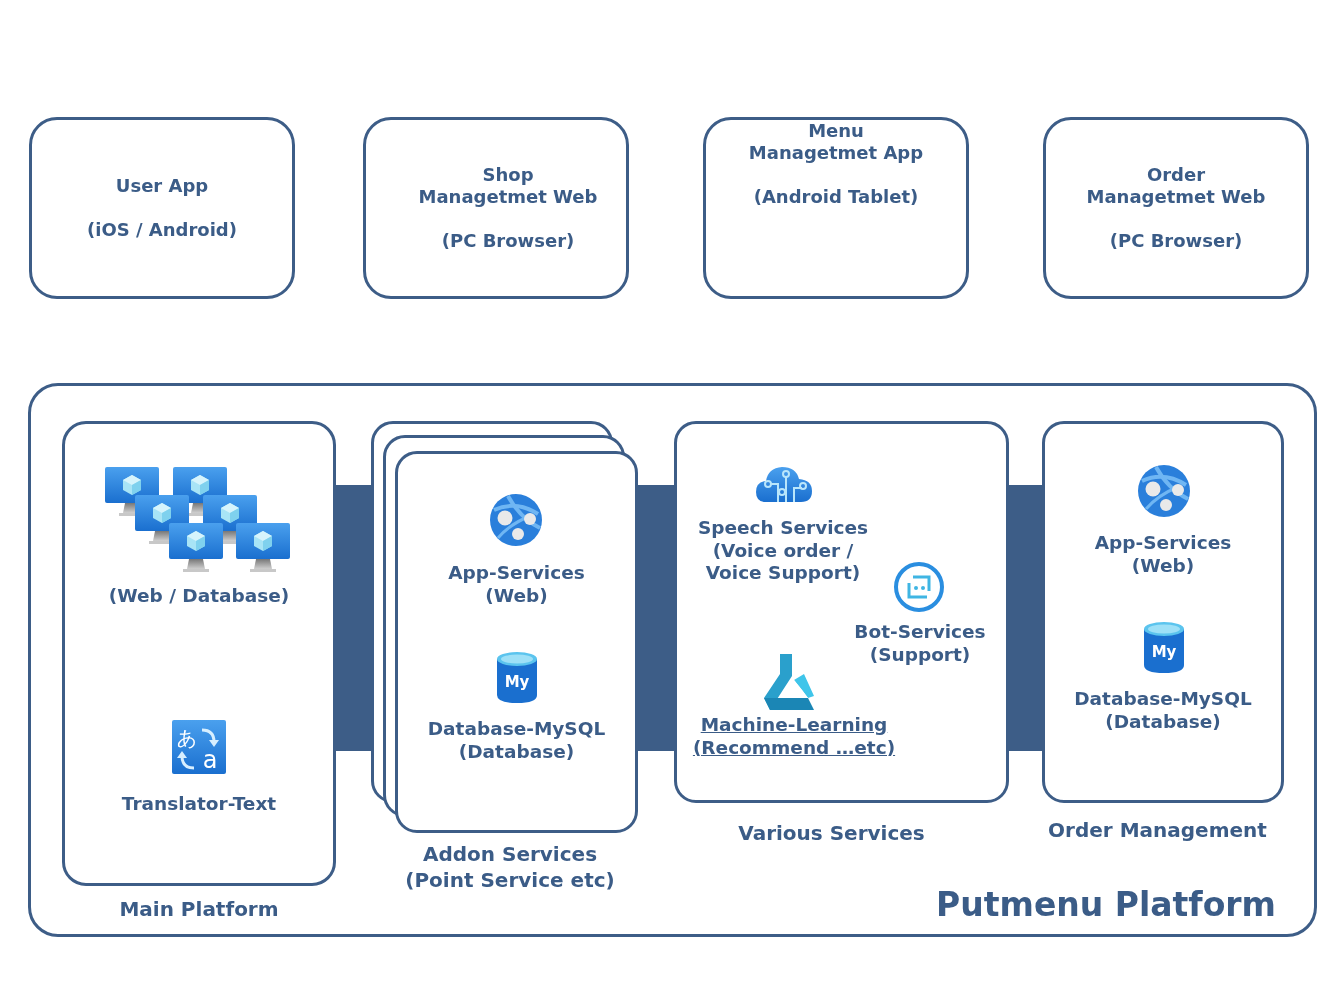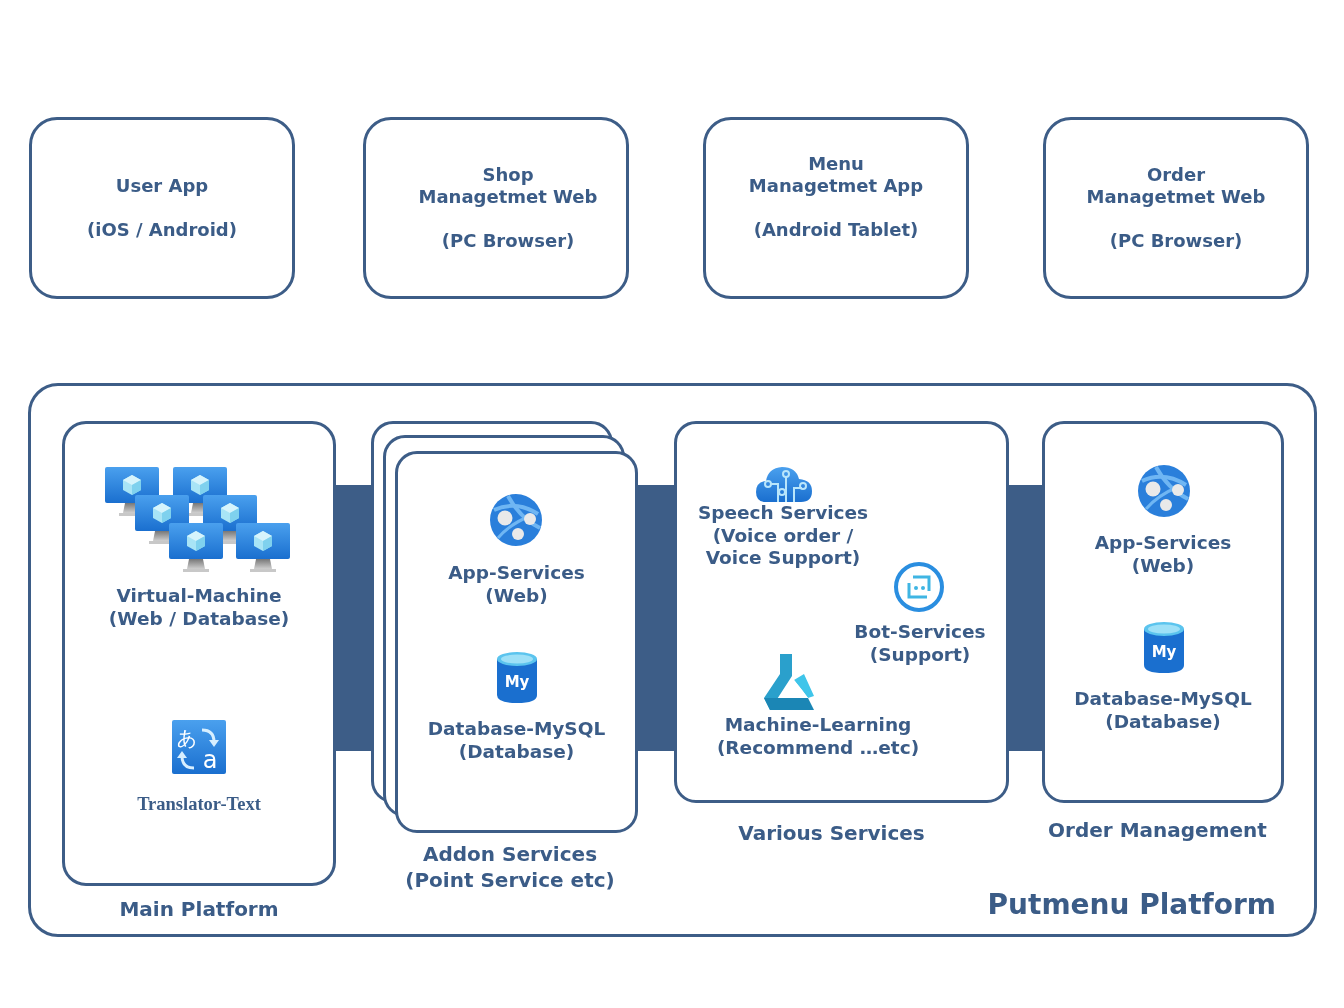--- a/index.html
+++ b/index.html
@@ -60,21 +60,21 @@
   <div>User App</div>
   <div class="gap"></div>
   <div>(iOS / Android)</div>
 </div>
 <div class="box client" style="left:363px;padding-left:24px;">
   <div>Shop</div>
   <div>Managetmet Web</div>
   <div class="gap"></div>
   <div>(PC Browser)</div>
 </div>
-<div class="box client" style="left:703px; justify-content:flex-start; padding-top:33px;">
+<div class="box client" style="left:703px; justify-content:flex-start; ">
   <div>Menu</div>
   <div>Managetmet App</div>
   <div class="gap"></div>
   <div>(Android Tablet)</div>
 </div>
 <div class="box client" style="left:1043px;">
   <div>Order</div>
   <div>Managetmet Web</div>
   <div class="gap"></div>
   <div>(PC Browser)</div>
@@ -89,33 +89,32 @@
 <div class="box" style="left:62px; top:421px; width:274px; height:465px; border-radius:24px;"></div>
 <svg class="ic" style="left:105px; top:467px;" width="190" height="110" viewBox="0 0 190 110">
   <use href="#monitor" x="0" y="0"></use>
   <use href="#monitor" x="68" y="0"></use>
   <use href="#monitor" x="30" y="28"></use>
   <use href="#monitor" x="98" y="28"></use>
   <use href="#monitor" x="64" y="56"></use>
   <use href="#monitor" x="131" y="56"></use>
 </svg>
 <div class="txt" style="left:62px; width:274px; top:585px;">
-  <div>Virtual-Machine</div>
   <div>(Web / Database)</div>
 </div>
 <svg class="ic" style="left:172px; top:720px;" width="54" height="54" viewBox="0 0 54 54">
   <rect x="0" y="0" width="54" height="54" rx="2" fill="url(#gBlue)"></rect>
   <text x="15" y="25" text-anchor="middle" font-family="DejaVu Sans, sans-serif" font-size="20" fill="#fff">あ</text>
   <text x="38" y="48" text-anchor="middle" font-family="DejaVu Sans, sans-serif" font-size="24" fill="#fff">a</text>
   <path d="M30 10 Q42 10 42 22" stroke="#d7efff" stroke-width="3" fill="none"></path>
   <polygon points="37,20 47,20 42,27" fill="#d7efff"></polygon>
   <path d="M22 48 Q10 48 10 36" stroke="#d7efff" stroke-width="3" fill="none"></path>
   <polygon points="5,38 15,38 10,31" fill="#d7efff"></polygon>
 </svg>
-<div class="txt" style="left:62px; width:274px; top:793px;font-family:Liberation Serif, serif;">
+<div class="txt" style="left:62px; width:274px; top:793px;">
   <div>Translator-Text</div>
 </div>
 <div class="lbl" style="left:62px; width:274px; top:896px;">Main Platform</div>
 
 <div class="box" style="left:371px; top:421px; width:242px; height:382px; border-radius:22px;"></div>
 <div class="box" style="left:383px; top:435px; width:242px; height:382px; border-radius:22px;"></div>
 <div class="box" style="left:395px; top:451px; width:243px; height:382px; border-radius:22px;"></div>
 <svg class="ic" style="left:490px; top:494px;" width="52" height="52" viewBox="0 0 52 52">
     <use href="#globe"></use>
   </svg>
@@ -137,21 +136,21 @@
 
 <div class="box" style="left:674px; top:421px; width:335px; height:382px; border-radius:22px;"></div>
 <svg class="ic" style="left:756px; top:462px;" width="56" height="40" viewBox="0 0 56 40">
   <path d="M10 40 Q0 40 0 30 Q0 20 10 19 Q12 6 26 5 Q40 5 43 17 Q56 18 56 29 Q56 40 45 40 Z" fill="url(#gBlue)"></path>
   <path d="M22 40 L22 22 L14 22 M30 40 L30 14 M38 40 L38 26 L46 26" stroke="#b9e6fb" stroke-width="2" fill="none"></path>
   <circle cx="12" cy="22" r="3" fill="none" stroke="#b9e6fb" stroke-width="2"></circle>
   <circle cx="30" cy="12" r="3" fill="none" stroke="#b9e6fb" stroke-width="2"></circle>
   <circle cx="47" cy="24" r="3" fill="none" stroke="#b9e6fb" stroke-width="2"></circle>
   <circle cx="26" cy="30" r="3" fill="none" stroke="#b9e6fb" stroke-width="2"></circle>
 </svg>
-<div class="txt" style="left:680px; width:206px; top:502px;">
+<div class="txt" style="left:680px; width:206px; top:517px;">
   <div>Speech Services</div>
   <div>(Voice order /</div>
   <div>Voice Support)</div>
 </div>
 <svg class="ic" style="left:893px; top:561px;" width="52" height="52" viewBox="0 0 52 52">
   <circle cx="26" cy="26" r="23" fill="#fff" stroke="#2a8ee0" stroke-width="4"></circle>
   <path d="M16 22 L16 36 L34 36" stroke="#3fb5e3" stroke-width="3" fill="none"></path>
   <path d="M20 16 L36 16 L36 30" stroke="#3fb5e3" stroke-width="3" fill="none"></path>
   <circle cx="23" cy="27" r="2" fill="#3fb5e3"></circle>
   <circle cx="30" cy="27" r="2" fill="#3fb5e3"></circle>
@@ -159,21 +158,21 @@
 <div class="txt" style="left:840px; width:160px; top:621px;">
   <div>Bot-Services</div>
   <div>(Support)</div>
 </div>
 <svg class="ic" style="left:764px; top:654px;" width="50" height="56" viewBox="0 0 50 56">
   <polygon points="16,0 28,0 28,22 6,56 0,44 16,20" fill="#2aa0cc"></polygon>
   <polygon points="0,44 6,56 50,56 44,44" fill="#1b86b5"></polygon>
   <polygon points="30,26 40,20 50,42 44,44 38,36" fill="#3fc5ea"></polygon>
   <polygon points="24,32 30,26 38,36 44,44 30,44" fill="#ffffff"></polygon>
 </svg>
-<div class="txt" style="left:708px; width:220px; top:714px;">
+<div class="txt" style="left:684px; width:220px; top:714px;text-decoration:underline;">
   <div>Machine-Learning</div>
   <div>(Recommend …etc)</div>
 </div>
 <div class="lbl" style="left:674px; width:315px; top:820px;">Various Services</div>
 
 <div class="box" style="left:1042px; top:421px; width:242px; height:382px; border-radius:22px;"></div>
 <svg class="ic" style="left:1138px; top:465px;" width="52" height="52" viewBox="0 0 52 52">
     <use href="#globe"></use>
   </svg>
 <div class="txt" style="left:1042px; width:242px; top:532px;">
@@ -182,13 +181,13 @@
 </div>
 <svg class="ic" style="left:1144px; top:621px;" width="40" height="52" viewBox="0 0 40 52">
     <use href="#mysql"></use>
   </svg>
 <div class="txt" style="left:1042px; width:242px; top:688px;">
   <div>Database-MySQL</div>
   <div>(Database)</div>
 </div>
 <div class="lbl" style="left:1030px; width:255px; top:817px;text-align:center;">Order Management</div>
 
-<div style="position:absolute; right:68px; top:884px; font-weight:bold; font-size:28px; line-height:42px; color:#3b5c87; white-space:nowrap;">Putmenu Platform</div>
+<div style="position:absolute; right:68px; top:884px; font-weight:bold; font-size:33px; line-height:42px; color:#3b5c87; white-space:nowrap;">Putmenu Platform</div>
 
 </body></html>

